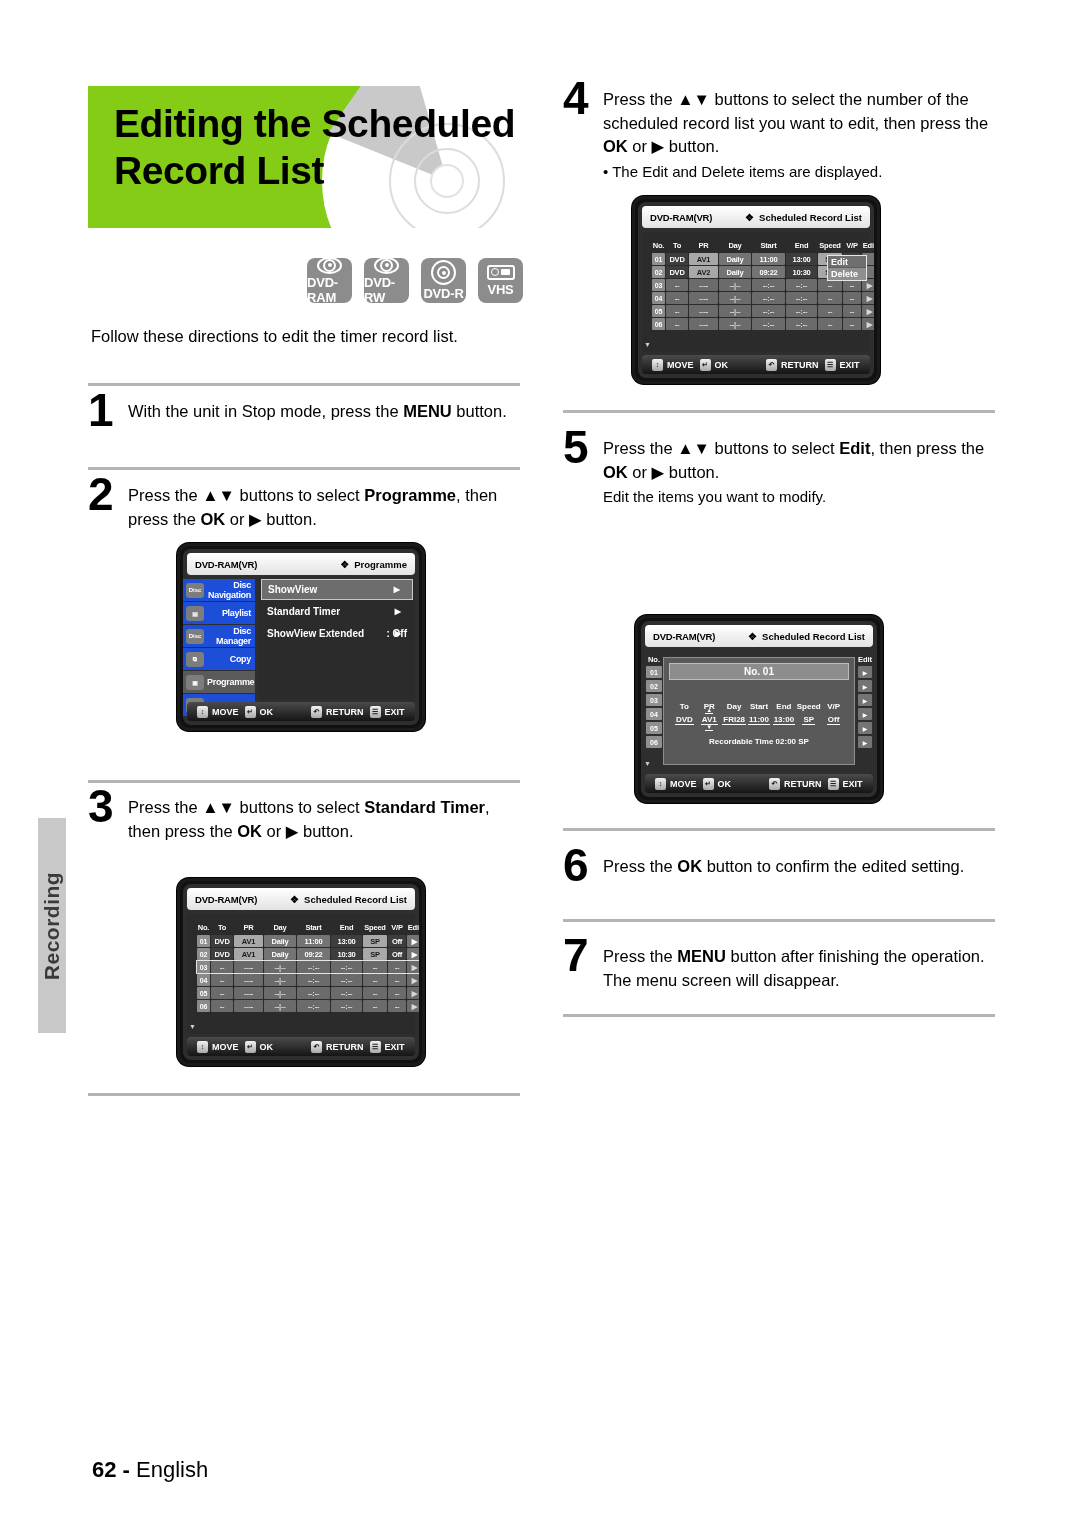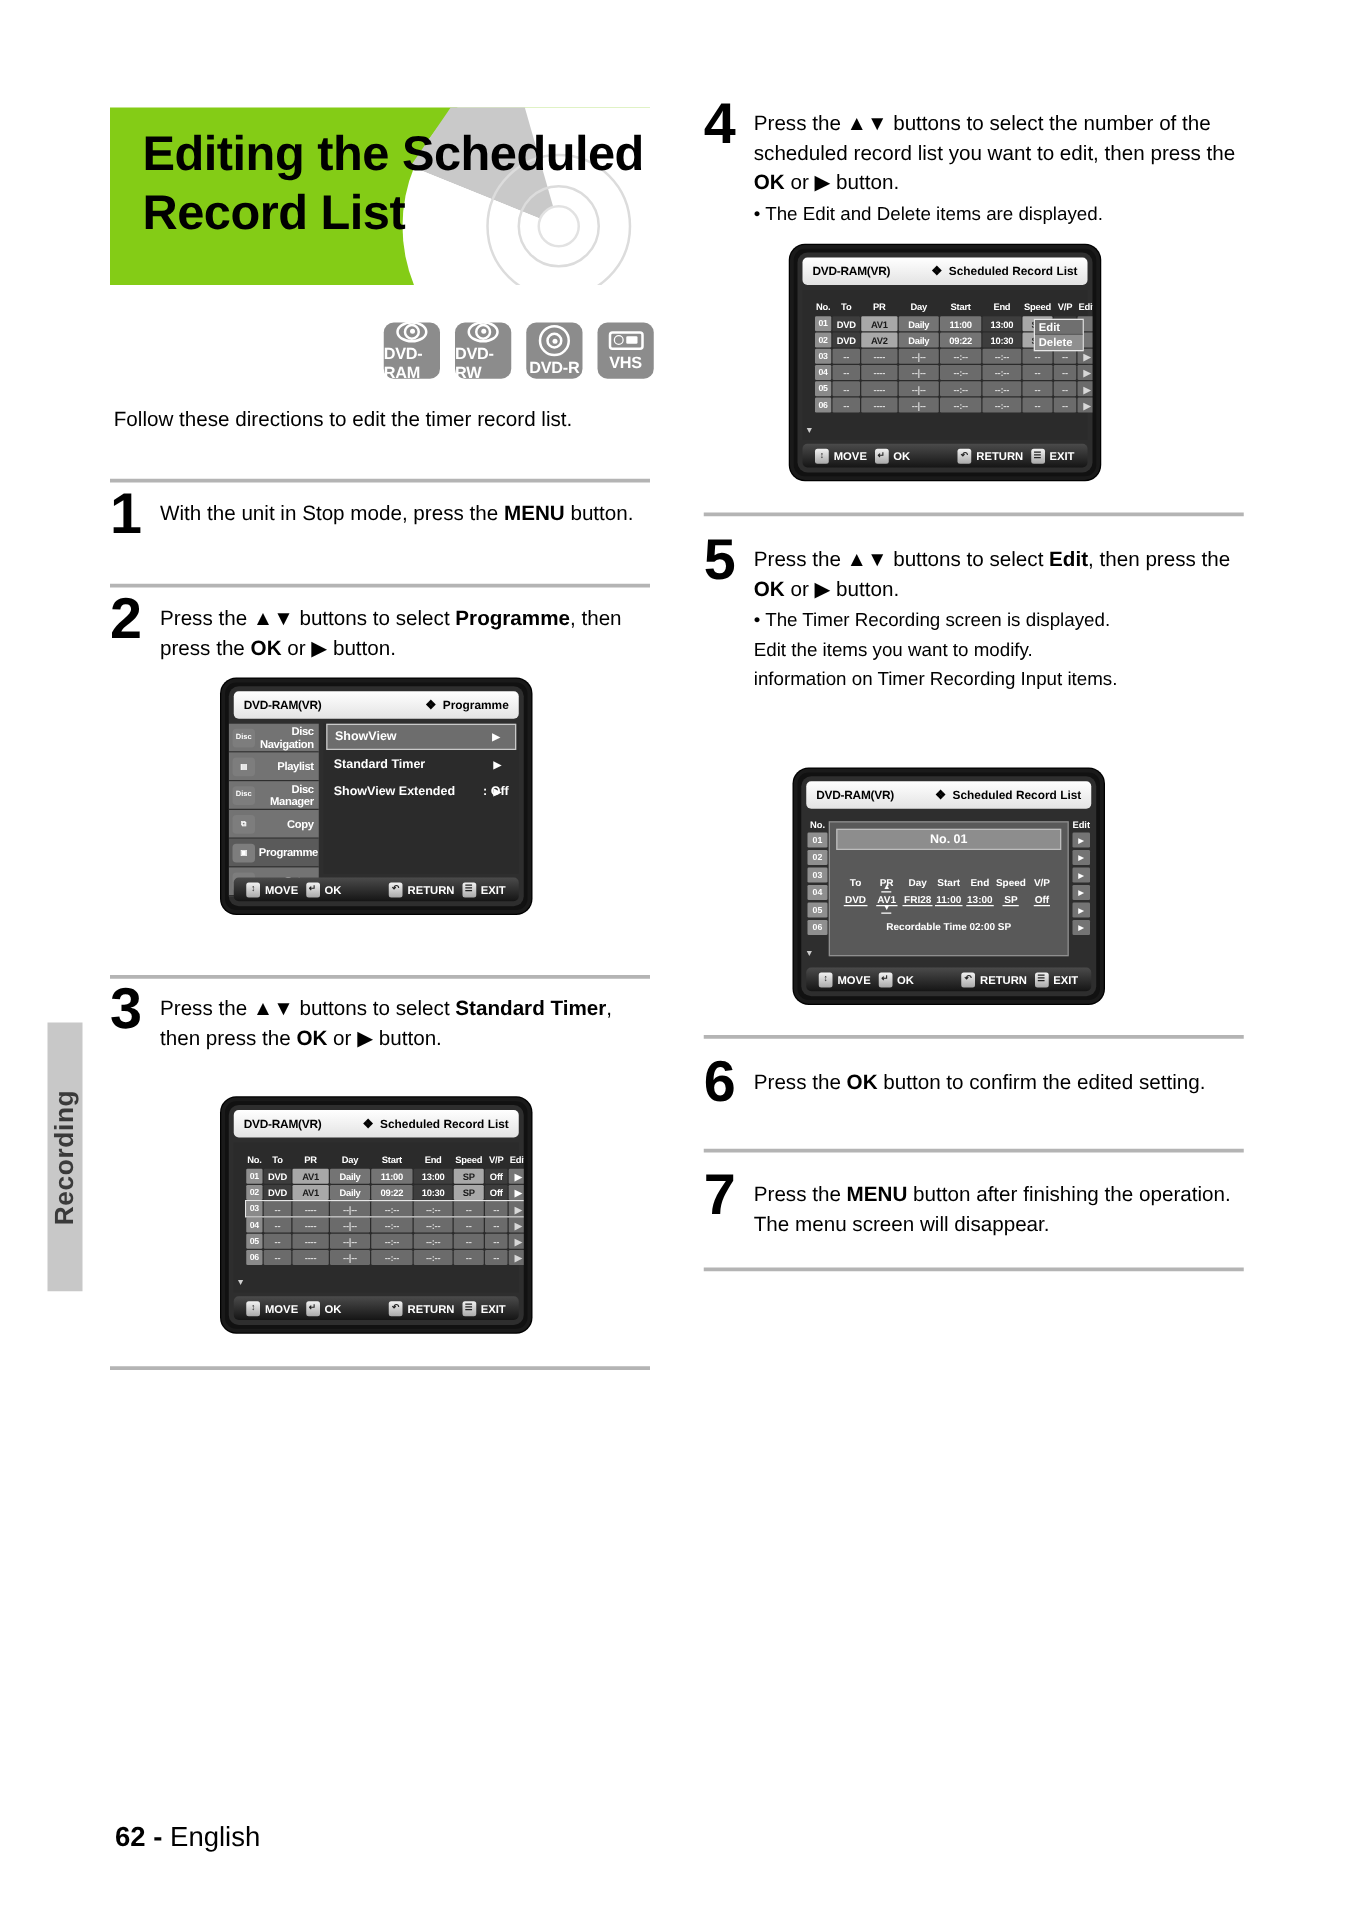--- a/index.html
+++ b/index.html
@@ -200,21 +200,21 @@
 
   
   .pm-side{
     position:absolute; left:0; top:30px; width:72px; bottom:26px;
     background:#3a3a3a;
   }
   .pm-item{
     height:23px; display:flex; align-items:center; gap:3px;
     padding-left:3px;
     font-size:9px; font-weight:bold; color:#fff;
-    background:#737373;
+    background:#1d4ed8;
     border-bottom:1px solid #2e2e2e;
     position:relative;
   }
   .pm-item .ic{
     width:18px; height:15px; border-radius:3px;
     background:#7d7d7d; flex:none;
     display:flex;align-items:center;justify-content:center;
     font-size:6px; color:#fff; overflow:hidden;
   }
   .pm-item .t{ flex:1; text-align:right; padding-right:4px; letter-spacing:-.3px; }
@@ -769,23 +769,21 @@
   </div>
 </div>
 
 <div class="rule" style="left:563px; top:410px; width:432px;"></div>
 
 <div class="step" style="left:563px; top:437px; width:432px;">
   <div class="num">5</div>
   <div class="body">
     <span>Press the ▲▼ buttons to select </span><b>Edit</b><span>, then press the </span><b>OK</b><span> or ▶ button.</span>
     <div class="bullets">
-      <div class="bl">• The Timer Recording screen is displayed.</div>
       <div class="bl sub">Edit the items you want to modify.</div>
-      <div class="bl sub">information on Timer Recording Input items.</div>
     </div>
   </div>
 </div>
 
 <div class="osd" style="left:635px; top:615px;">
   <div class="osd-inner">
     <div class="osd-title">
       <span class="disc">DVD-RAM(VR)</span>
       <span class="right">
         <span class="flower">❖</span>

